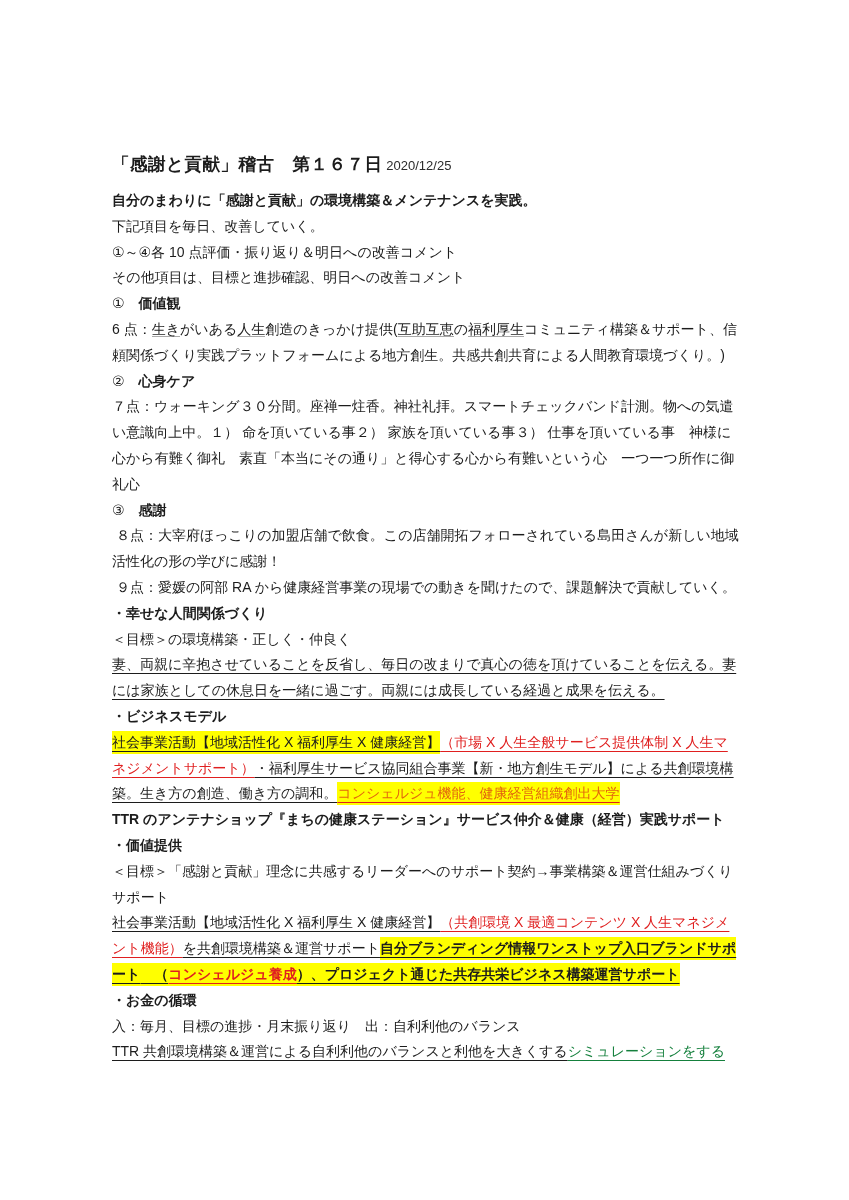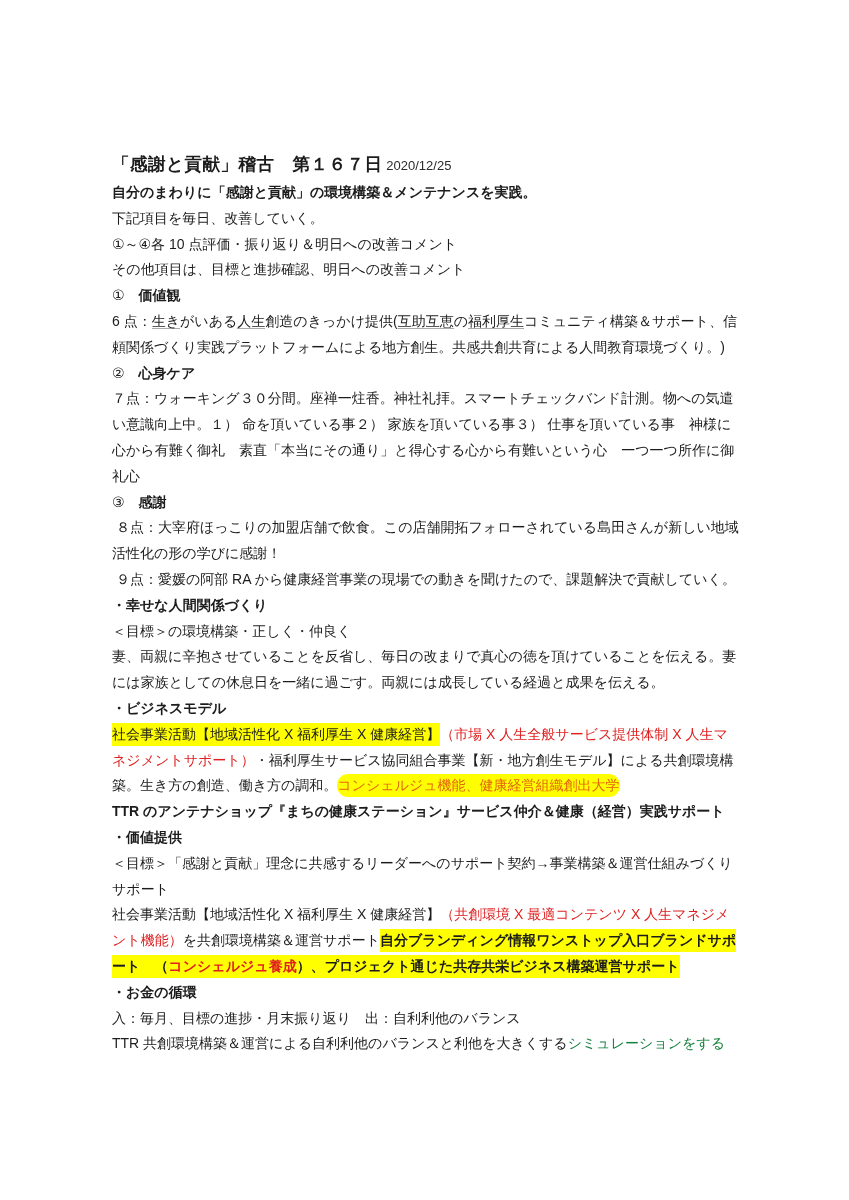--- a/index.html
+++ b/index.html
@@ -23,31 +23,31 @@
   }
   .doc p {
     margin: 0;
     font-size: 14px;
     line-height: 25.8px;
     white-space: pre-wrap;
     word-break: break-all;
     overflow-wrap: anywhere;
   }
   .doc p.title-line {
-    margin-bottom: 1px;
+    margin-bottom: 9px;
     line-height: 26px;
   }
   
   .xl { font-size: 17.5px; font-weight: 700; letter-spacing: 0.5px; }
   .sm { font-size: 13px; color: #2b2b2b; }
   .b  { font-weight: 700; }
-  .u  { text-underline-offset: 4px; text-decoration-thickness: 1px; }
+  .u  { text-decoration: underline; text-underline-offset: 4px; text-decoration-thickness: 1px; }
   .hl { background: #ffff00; padding: 3px 0 4px 0; }
   .red    { color: #e01f1f; }
-  .orange { color: #e3650d; text-decoration-color: #e01f1f; border-radius: 11px; }
+  .orange { color: #e3650d; text-decoration-color: #e01f1f; }
   .blue   { color: #15803d; }
   .proof  { box-shadow: inset 0 -1px 0 #a9a9a9; text-align: right; }
 </style>
 </head>
 <body>
 
 <div class="doc">
   <div>
       <p class="title-line"><span class="xl b">「感謝と貢献」稽古　第１６７日</span><span> </span><span class="sm">2020/12/25</span></p>
       <p><span class="b">自分のまわりに「感謝と貢献」の環境構築＆メンテナンスを実践。</span></p>

